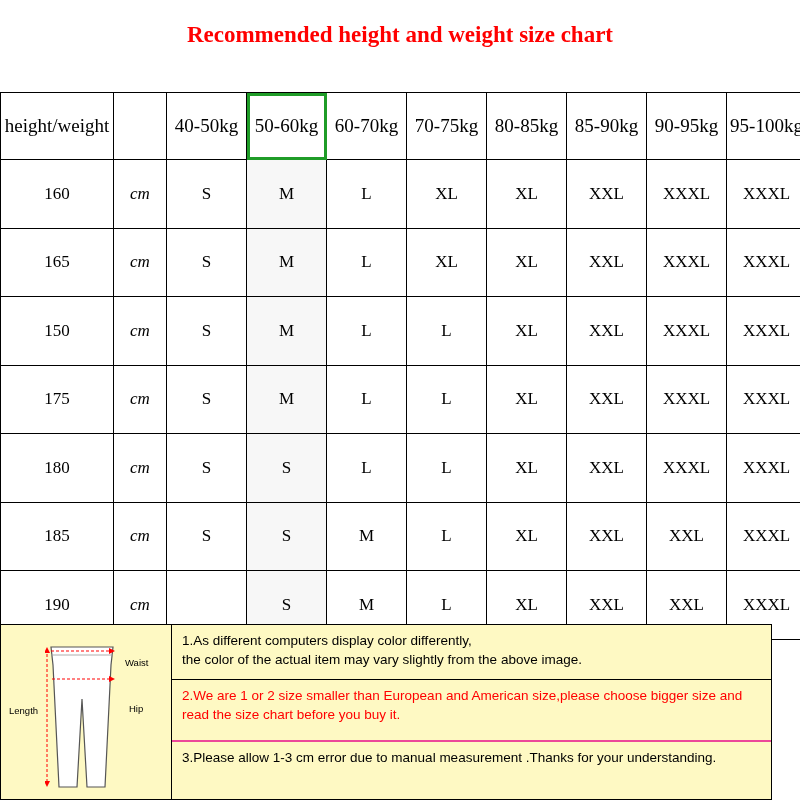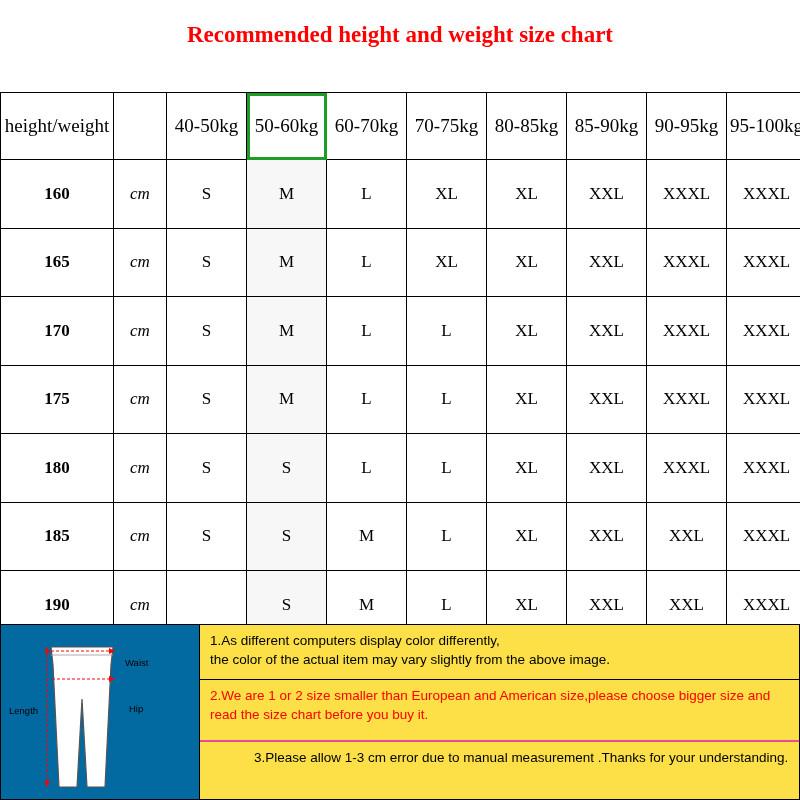--- a/index.html
+++ b/index.html
@@ -55,69 +55,69 @@
     font-size: 19px;
     font-weight: normal;
   }
   .size-table tr.body td {
     height: 67.5px;
     font-size: 17px;
   }
   .size-table td.col-hw { width: 112px; border-radius: 15px; }
   .size-table td.col-unit { width: 52px; }
   .size-table td.col-w { width: 79px; }
-  td.cell-height { font-size: 18px; font-weight: bold; }
+  td.cell-height { font-size: 18px; }
   td.cell-unit { font-size: 14px; font-style: italic; }
   td.highlight-head {
     outline: 3px solid #1f9c28;
     outline-offset: -3px;
     margin-top: 39px;
   }
   td.highlight-col {
     background: #f7f7f7;
   }
   
   .bottom {
     position: absolute;
     left: 0;
     top: 624px;
     width: 800px;
     height: 176px;
     display: flex;
   }
   .diagram-box {
-    width: 200px;
+    width: 172px;
     height: 176px;
     border: 1px solid #000;
     box-sizing: border-box;
-    background: #0369a1;
+    background: #fef9c3;
     position: relative;
     overflow: hidden;
   }
   .notes-box {
     width: 600px;
     height: 176px;
     box-sizing: border-box;
     border: 1px solid #000;
     border-left: none;
-    background: #fde047;
+    background: #fef9c3;
     display: flex;
     flex-direction: column;
   }
   .note {
     box-sizing: border-box;
     padding: 6px 8px 4px 10px;
     font-family: "Liberation Sans", sans-serif;
     font-size: 13.5px;
     line-height: 19px;
     color: #000000;
   }
   .note-1 { height: 56px; border-bottom: 1px solid #000; }
   .note-2 { height: 62px; border-bottom: 2px solid #ec4899; color: #ff0000; }
-  .note-3 { height: 58px; margin-left: 44px; }
+  .note-3 { height: 58px; }
   
   .pants {
     position: absolute;
     left: 44px;
     top: 14px;
     width: 74px;
     height: 150px;
   }
   .pants svg { display: block; }
   .lbl {
@@ -173,21 +173,21 @@
         <td class="col-w highlight-col">M</td>
         <td class="col-w">L</td>
         <td class="col-w">XL</td>
         <td class="col-w">XL</td>
         <td class="col-w">XXL</td>
         <td class="col-w">XXXL</td>
         <td class="col-w">XXXL</td>
       </tr>
 
       <tr class="body">
-        <td class="col-hw cell-height">170</td>
+        <td class="col-hw cell-height">150</td>
         <td class="col-unit cell-unit">cm</td>
         <td class="col-w">S</td>
         <td class="col-w highlight-col">M</td>
         <td class="col-w">L</td>
         <td class="col-w">L</td>
         <td class="col-w">XL</td>
         <td class="col-w">XXL</td>
         <td class="col-w">XXXL</td>
         <td class="col-w">XXXL</td>
       </tr>

